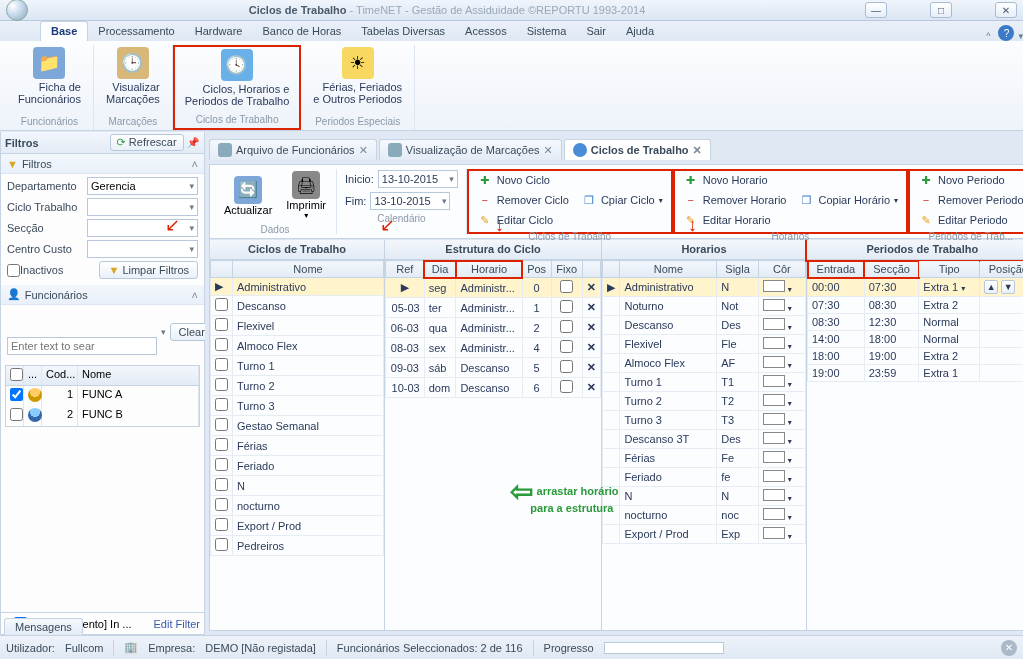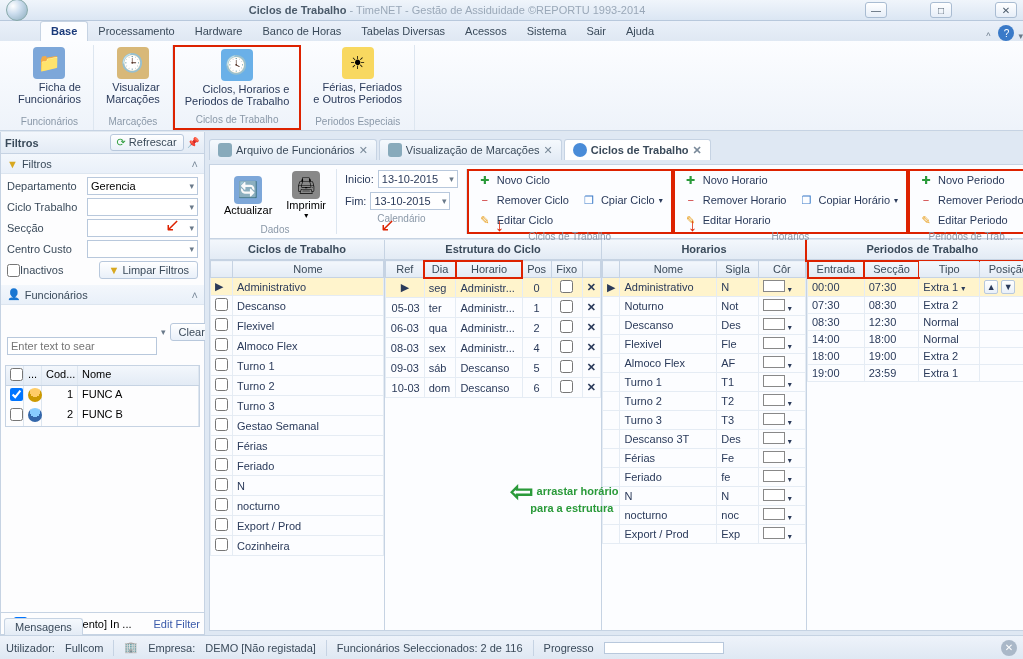--- a/index.html
+++ b/index.html
@@ -455,21 +455,21 @@
                   <tr>
                     <td><input type="checkbox" style=""></td>
                     <td>nocturno</td>
                   </tr>
                   <tr>
                     <td><input type="checkbox" style=""></td>
                     <td>Export / Prod</td>
                   </tr>
                   <tr>
                     <td><input type="checkbox" style=""></td>
-                    <td>Cozinheira</td>
+                    <td>Pedreiros</td>
                   </tr>
                 </tbody>
               </table>
           </div>
         </div>
 
         <div class="gridpanel" style="width:217px;">
           <div class="gp-title">Estrutura do Ciclo</div>
           <div class="grid">
             <table>

